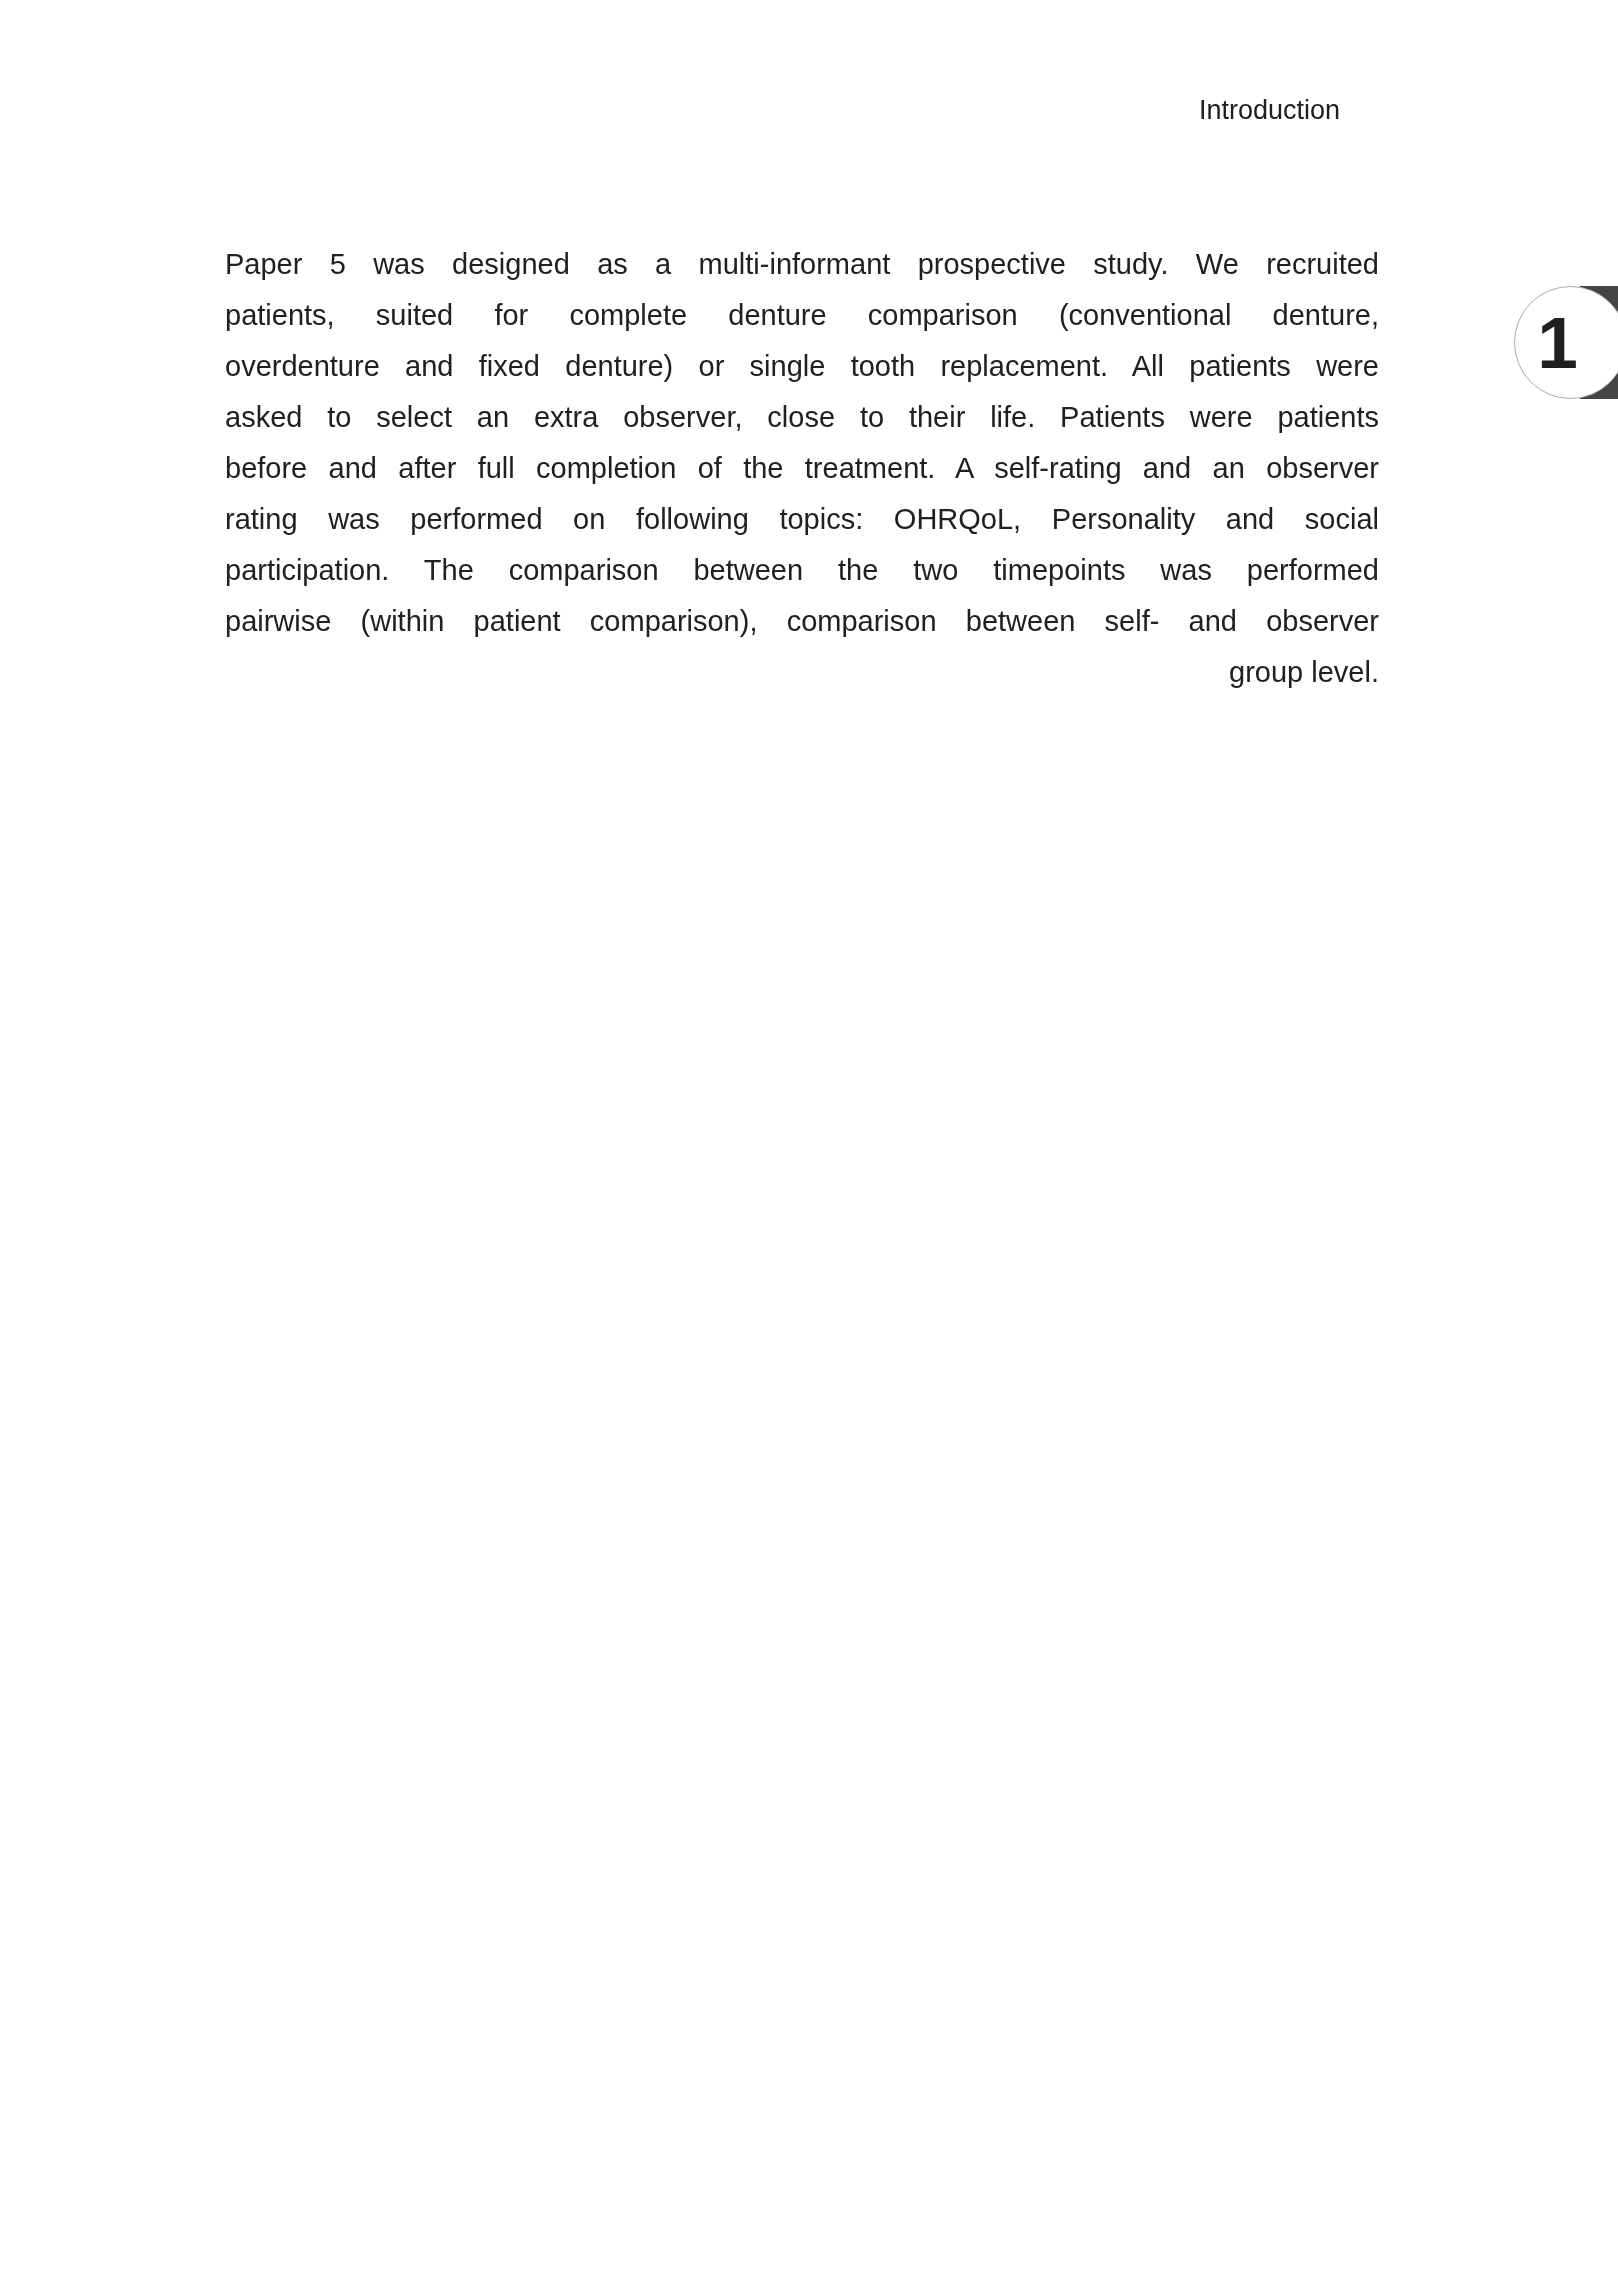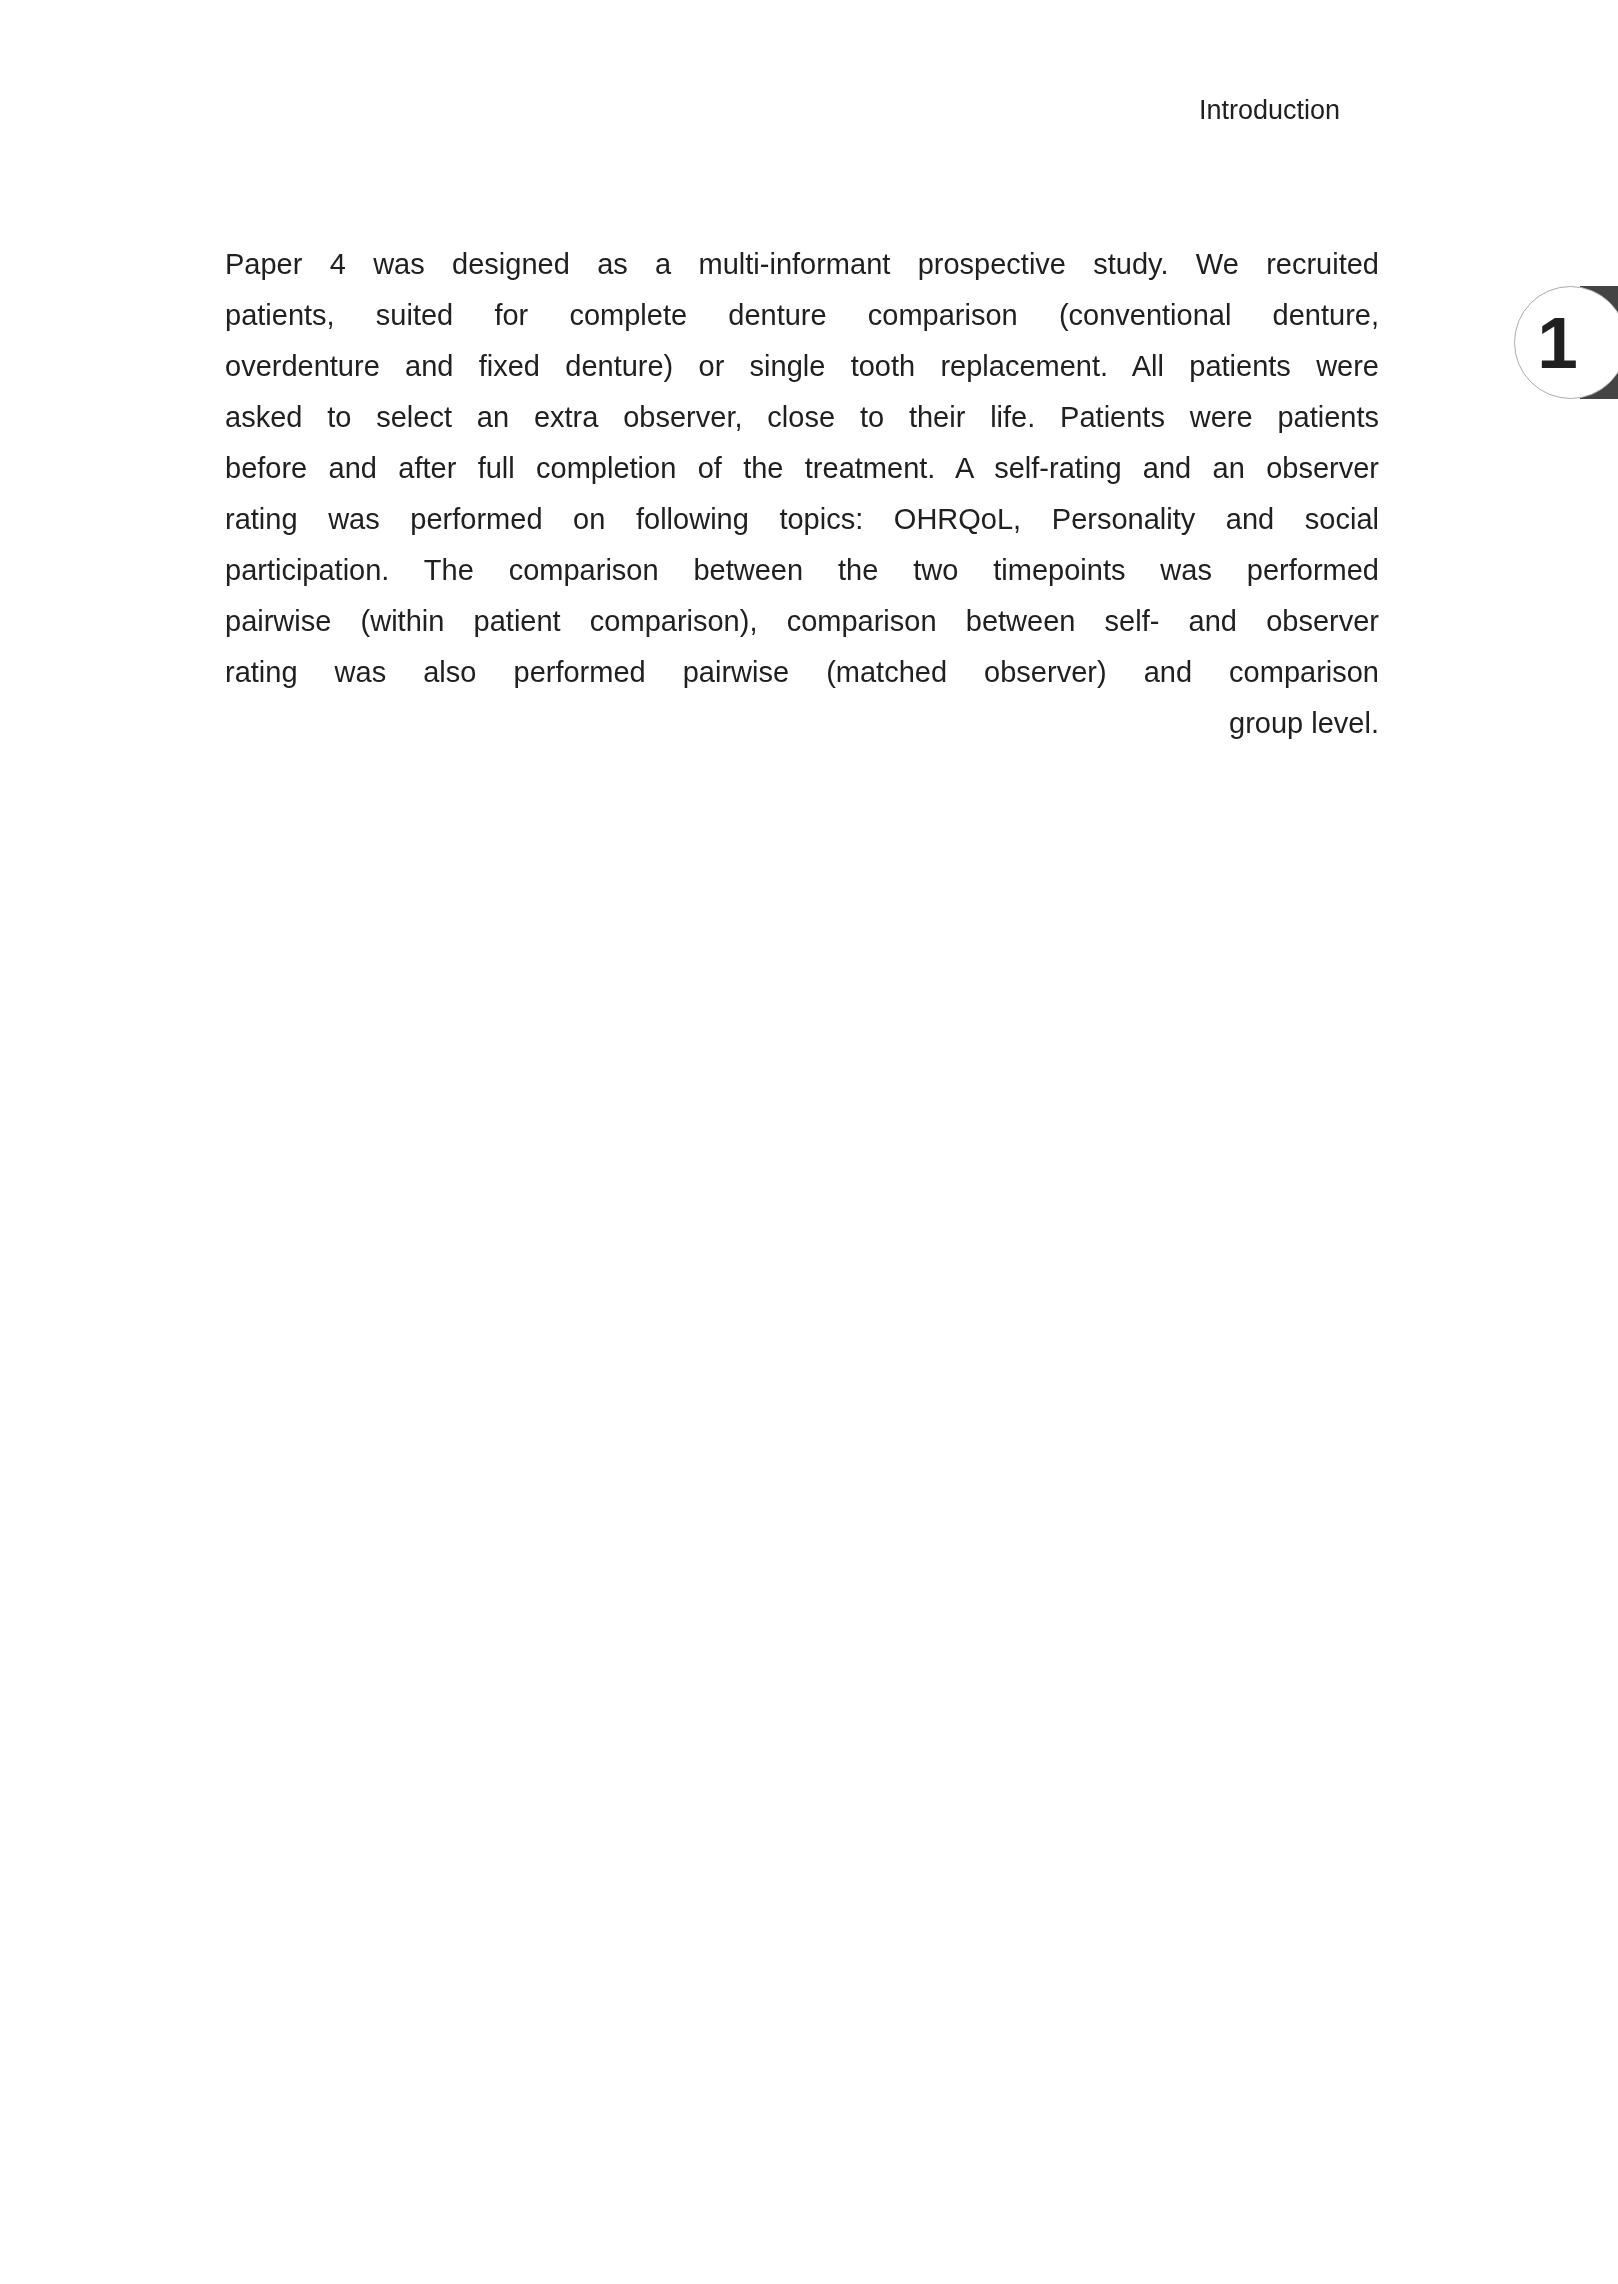--- a/index.html
+++ b/index.html
@@ -102,29 +102,28 @@
   }
 </style>
 </head>
 <body>
 
 <div class="page">
 
   <div class="running-header">Introduction</div>
 
   <div class="body-paragraph">
-      <div class="para-line">Paper 4 was designed as a multi-informant prospective study. We recruited</div>
+      <div class="para-line">Paper 5 was designed as a multi-informant prospective study. We recruited</div>
       <div class="para-line">patients, suited for complete denture comparison (conventional denture,</div>
       <div class="para-line">overdenture and fixed denture) or single tooth replacement. All patients were</div>
       <div class="para-line">asked to select an extra observer, close to their life. Patients were patients</div>
       <div class="para-line">before and after full completion of the treatment. A self-rating and an observer</div>
       <div class="para-line">rating was performed on following topics: OHRQoL, Personality and social</div>
       <div class="para-line">participation. The comparison between the two timepoints was performed</div>
       <div class="para-line">pairwise (within patient comparison), comparison between self- and observer</div>
-      <div class="para-line">rating was also performed pairwise (matched observer) and comparison</div>
       <div class="para-line last">group level.</div>
     </div>
 
   <div class="chapter-tab"></div>
 
   <div class="chapter-badge">
     <span class="chapter-number">1</span>
   </div>
 
   <div class="page-number">27</div>

